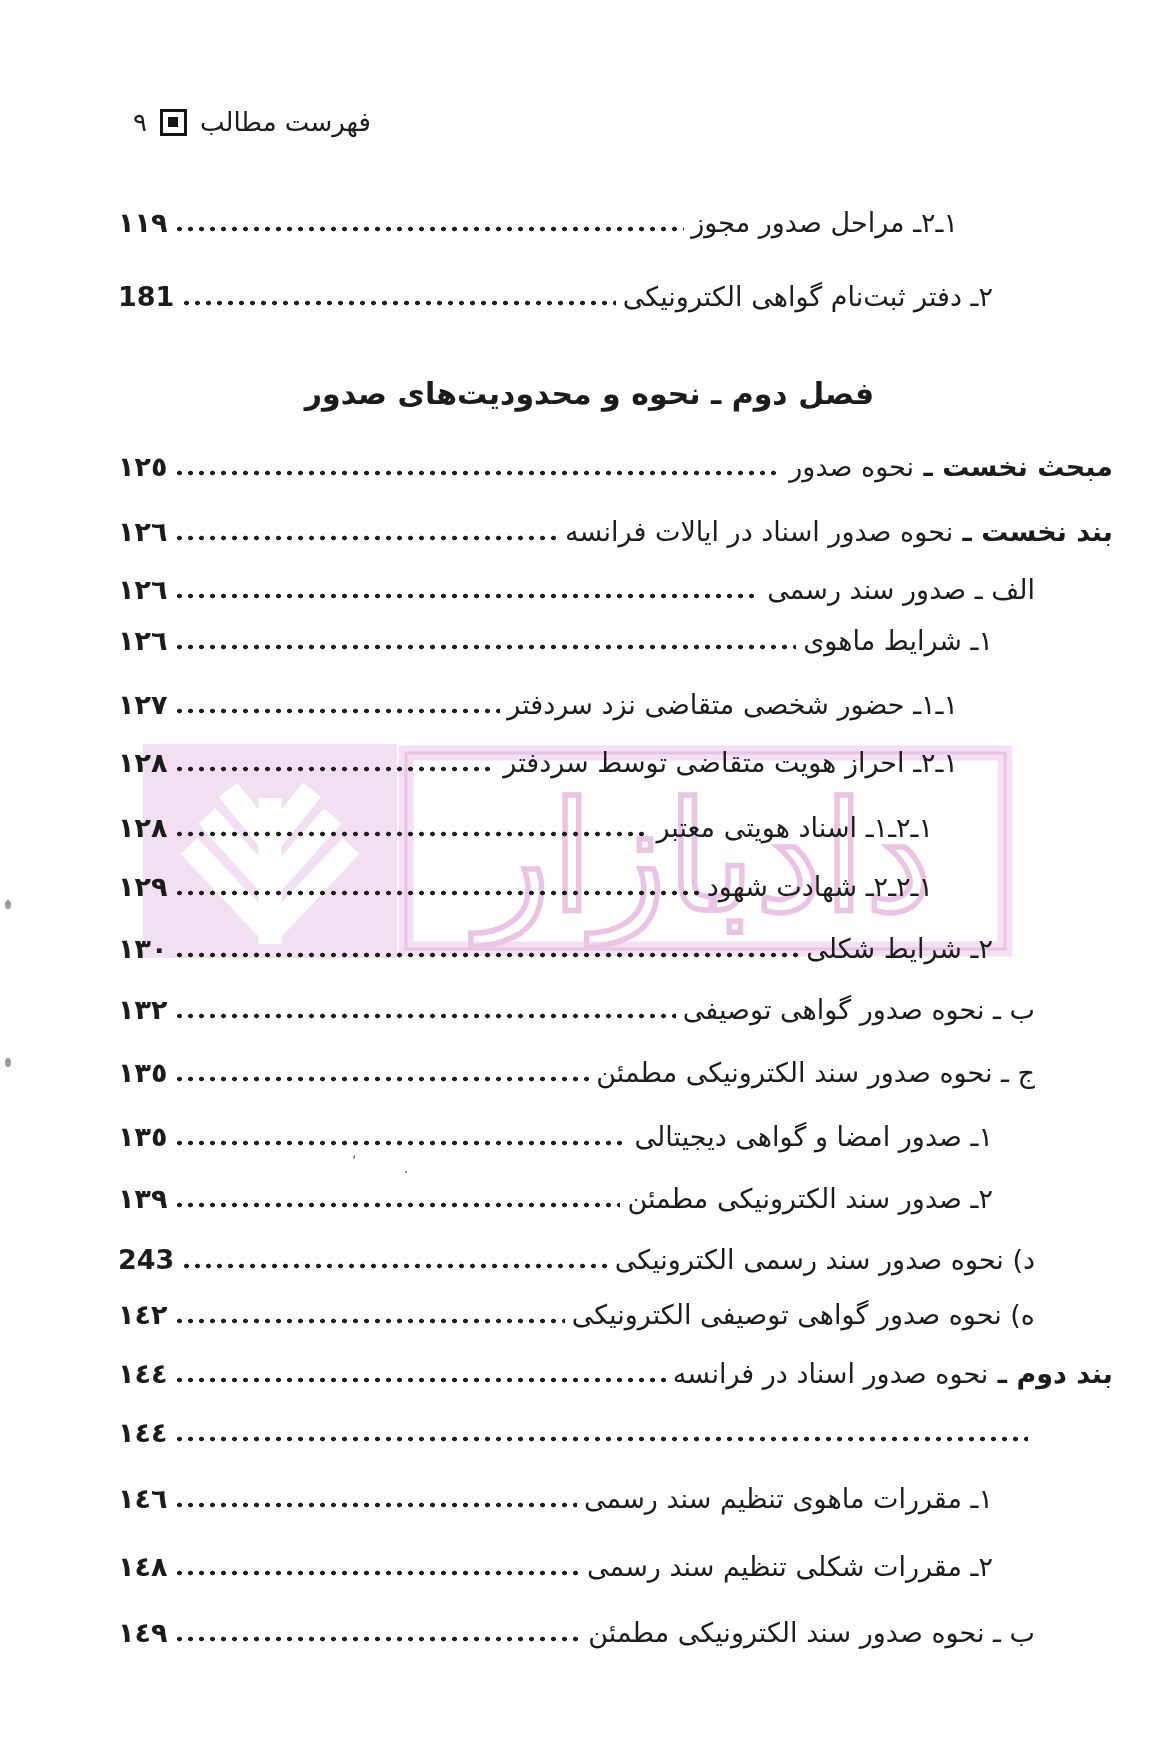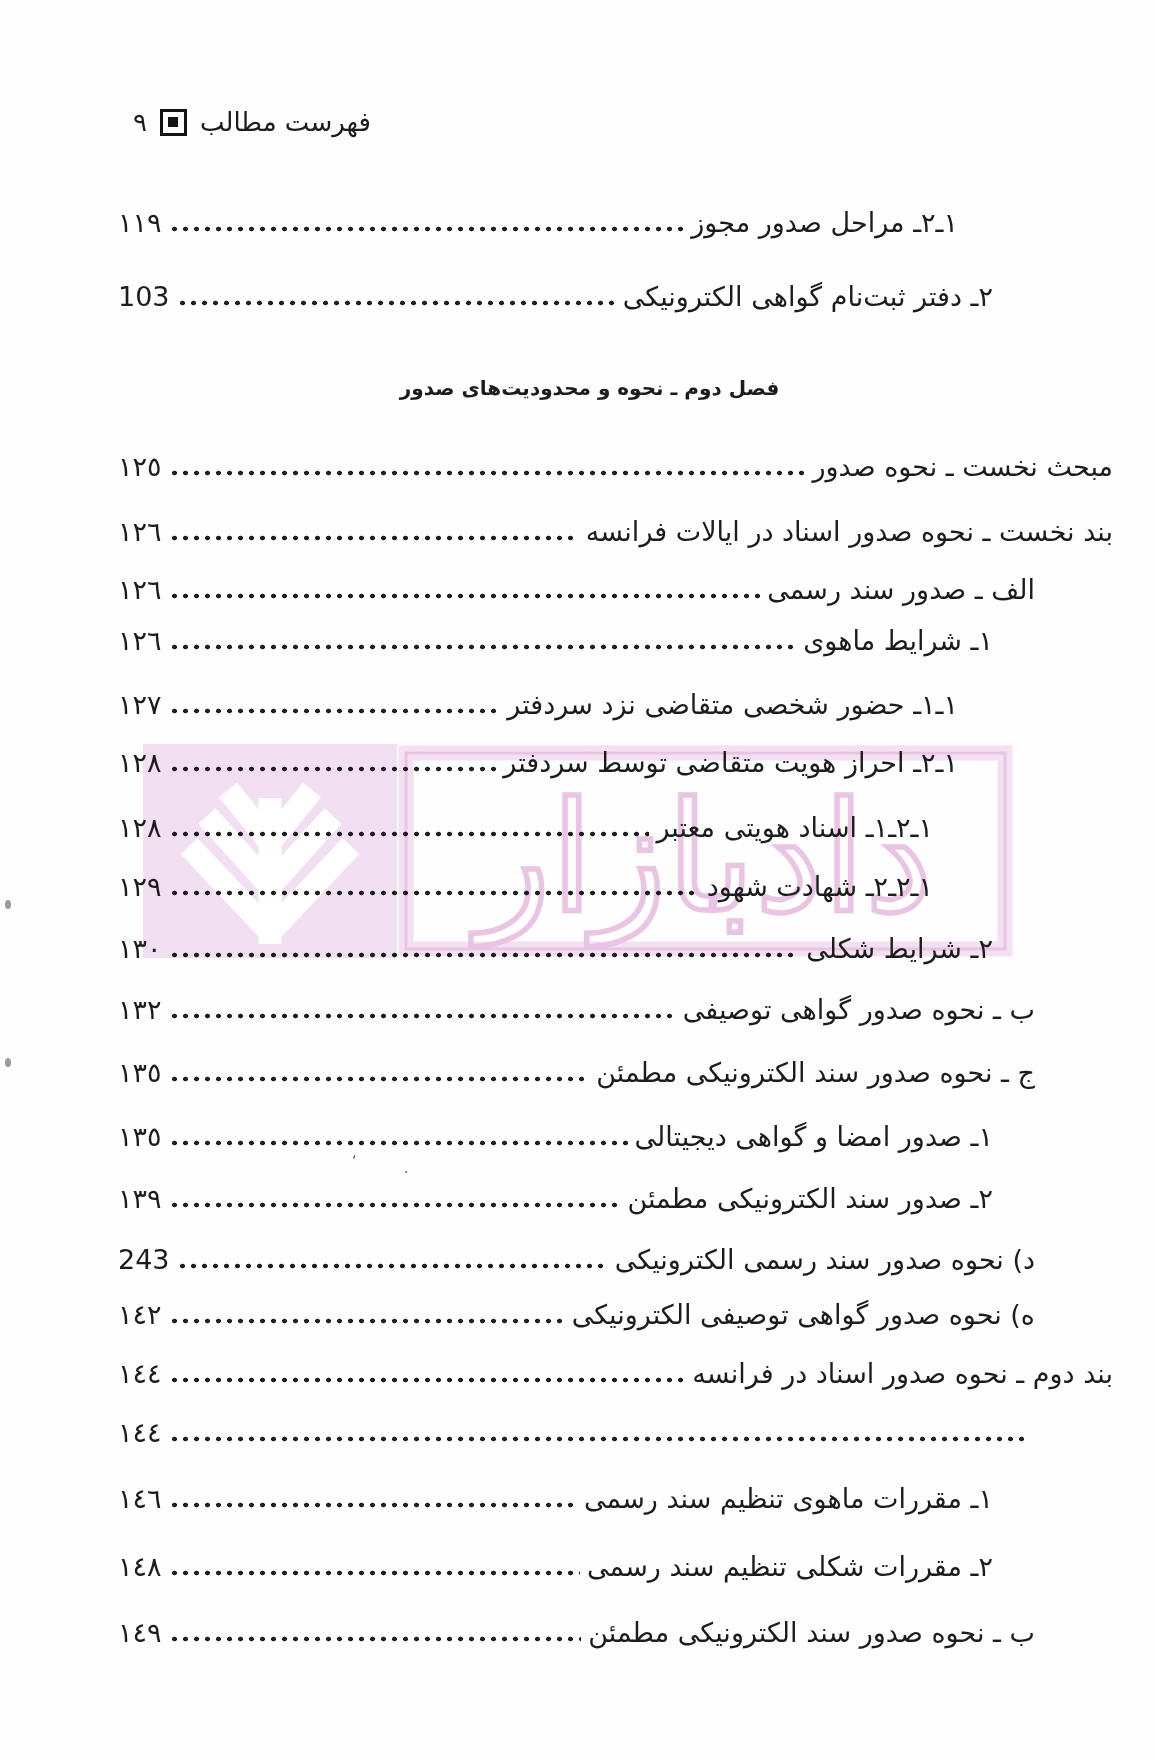--- a/index.html
+++ b/index.html
@@ -22,38 +22,38 @@
   }
   .square-icon{
     width:21px;height:21px;border:3px solid #141414;
     display:flex;align-items:center;justify-content:center;flex:0 0 auto;
   }
   .square-icon .inner{width:10px;height:10px;background:#141414;}
 
   
   .chapter-heading{
     position:absolute;left:24px;right:0;top:376px;z-index:2;
-    text-align:center;font-weight:700;font-size:20px;
+    text-align:center;font-weight:700;font-size:30px;
     direction:rtl;white-space:nowrap;
   }
 
   
   .row{
     position:absolute;left:118px;right:42px;height:42px;z-index:2;
     direction:rtl;display:flex;align-items:flex-end;
     font-size:27px;line-height:1;
   }
   .row .t{white-space:nowrap;flex:0 0 auto;padding-bottom:4px;margin-top:29px;}
-  .row .t b{font-weight:400;}
+  .row .t b{font-weight:700;}
   .row .dots{
     flex:1 1 auto;height:6px;margin:0 7px 8px 7px;
     background-image:radial-gradient(circle,#1e1e1e 2.1px,rgba(0,0,0,0) 2.7px);
     background-size:11px 6px;background-repeat:repeat-x;background-position:0 50%;
   }
-  .row .pg{flex:0 0 auto;white-space:nowrap;padding-bottom:4px;}
+  .row .pg{flex:0 0 auto;white-space:nowrap;padding-bottom:4px;font-weight:bold;}
 
   
   .row.l0{padding-right:0;}
   .row.letter{padding-right:78px;}
   .row.num{padding-right:120px;}
   .row.sub{padding-right:155px;}
   .row.subsub{padding-right:180px;}
 
   
   .speck{position:absolute;background:#9a9a9a;border-radius:50%;z-index:1;}
@@ -93,21 +93,21 @@
   </div>
 
   <div class="row sub" style="top:198px">
     <span class="t"><b></b><span>١ـ٢ـ مراحل صدور مجوز</span></span>
     <span class="dots"></span>
     <span class="pg">١١٩</span>
   </div>
   <div class="row num" style="top:272px">
     <span class="t"><b></b><span>٢ـ دفتر ثبت‌نام گواهی الکترونیکی</span></span>
     <span class="dots"></span>
-    <span class="pg">103</span>
+    <span class="pg">181</span>
   </div>
 
   <div class="chapter-heading">فصل دوم ـ نحوه و محدودیت‌های صدور</div>
 
   <div class="row l0" style="top:442px">
     <span class="t"><b>مبحث نخست ـ </b><span>نحوه صدور</span></span>
     <span class="dots"></span>
     <span class="pg">١٢٥</span>
   </div>
   <div class="row l0" style="top:507px">

